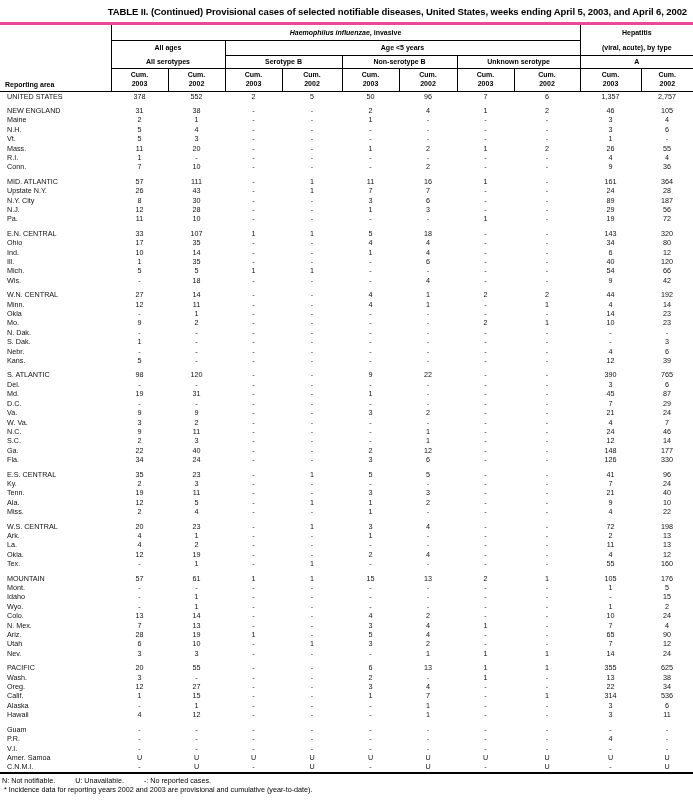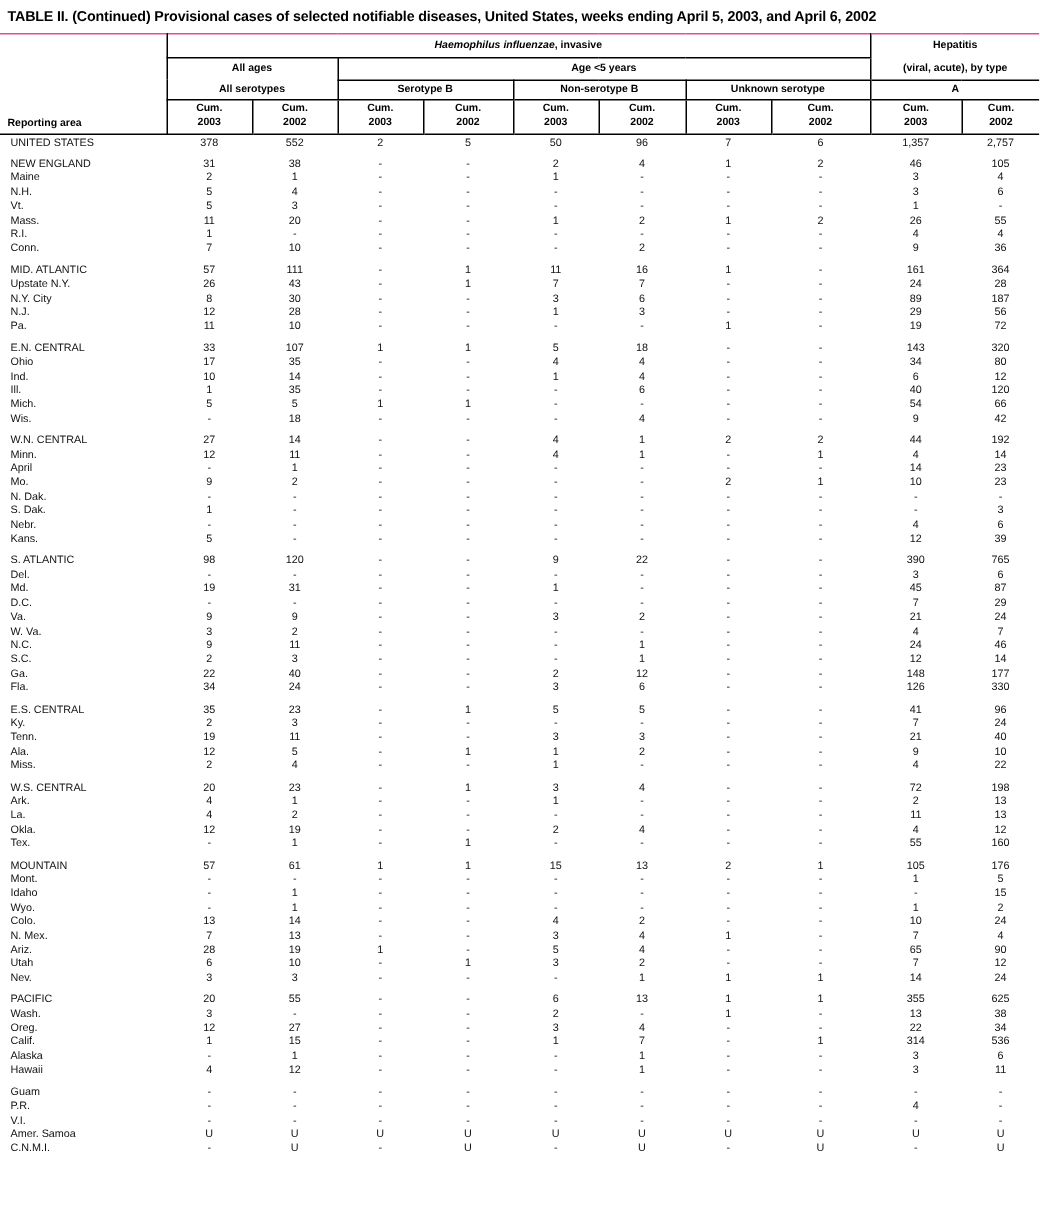--- a/index.html
+++ b/index.html
@@ -12,26 +12,27 @@
     overflow:hidden;
     box-sizing:border-box;
   }
   .title{
     padding:6px 6px 4px 5px;
     font-weight:bold;
     font-size:9.5px;
     line-height:11.5px;
     letter-spacing:-0.1px;
     color:#000;
+    text-align:right;
   }
   table.mmwr{
     width:693px;
     table-layout:fixed;
     border-collapse:collapse;
-    border-top:1px solid #ec4899;
+    border-top:3px solid #ec4899;
     border-spacing:0;
   }
   th,td{margin:0;padding:0;overflow:hidden;white-space:nowrap;}
   thead th{
     font-weight:bold;
     font-size:7px;
     text-align:center;
     vertical-align:middle;
     color:#000;
   }
@@ -432,21 +433,21 @@
           <td class="num">-</td>
           <td class="num">-</td>
           <td class="num">4</td>
           <td class="num">1</td>
           <td class="num">-</td>
           <td class="num">1</td>
           <td class="num">4</td>
           <td class="num">14</td>
         </tr>
         <tr>
-          <td class="lbl">April</td>
+          <td class="lbl">Okla</td>
           <td class="num">-</td>
           <td class="num">1</td>
           <td class="num">-</td>
           <td class="num">-</td>
           <td class="num">-</td>
           <td class="num">-</td>
           <td class="num">-</td>
           <td class="num">-</td>
           <td class="num">14</td>
           <td class="num">23</td>
@@ -1050,14 +1051,20 @@
           <td class="num">-</td>
           <td class="num">U</td>
           <td class="num">-</td>
           <td class="num">U</td>
           <td class="num">-</td>
           <td class="num">U</td>
         </tr>
       </tbody>
   </table>
 
+  <div class="footnotes">
+    <div class="legend">
+      <span>N: Not notifiable.</span><span>U: Unavailable.</span><span>-: No reported cases.</span>
+    </div>
+    <div class="note">* Incidence data for reporting years 2002 and 2003 are provisional and cumulative (year-to-date).</div>
+  </div>
 
 </div>
 
 </body></html>

